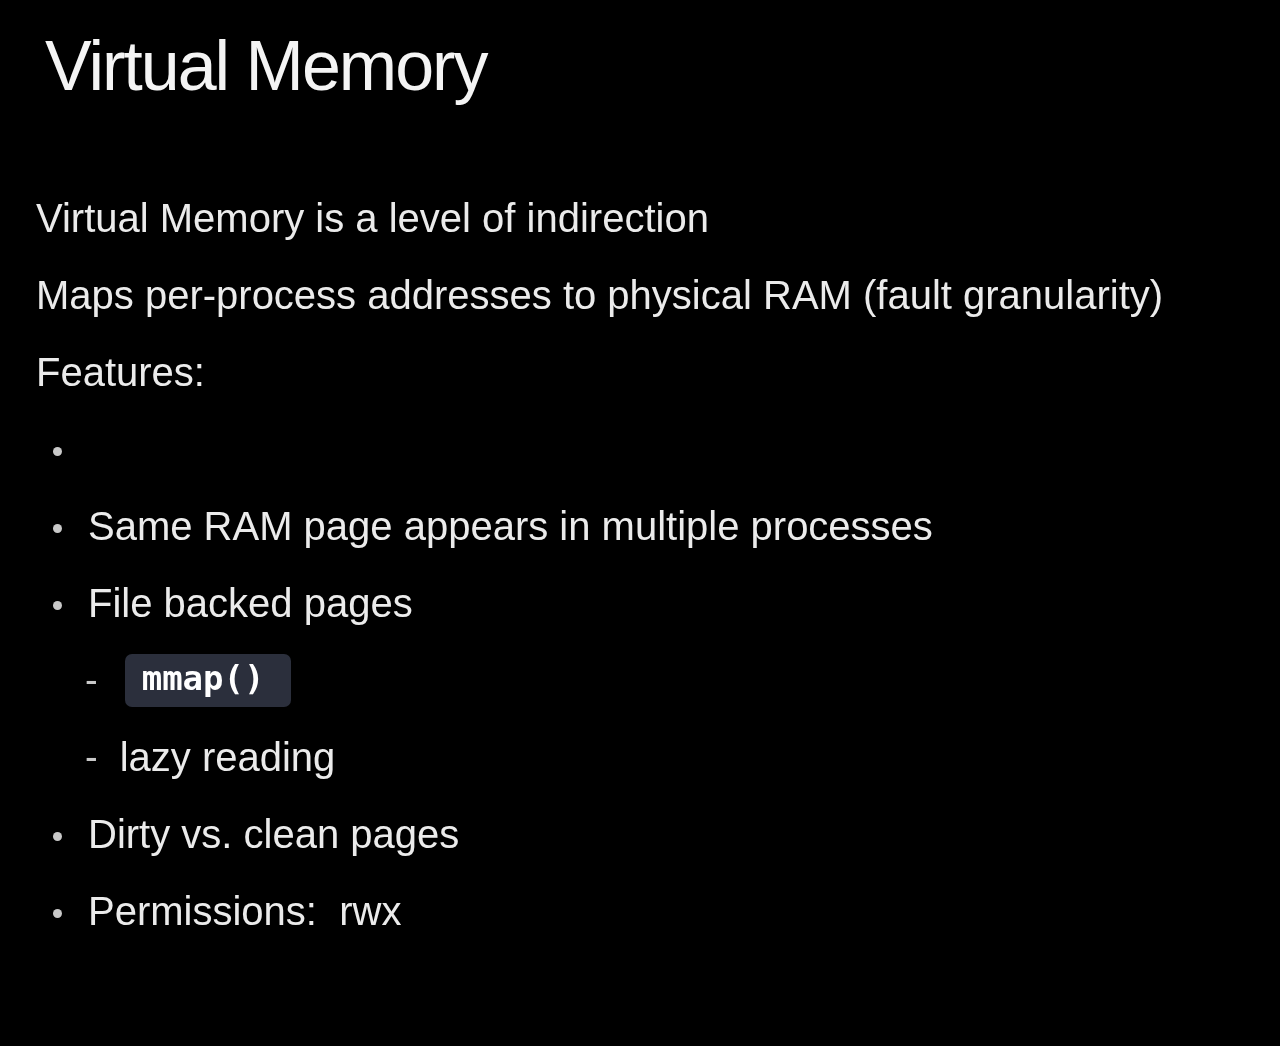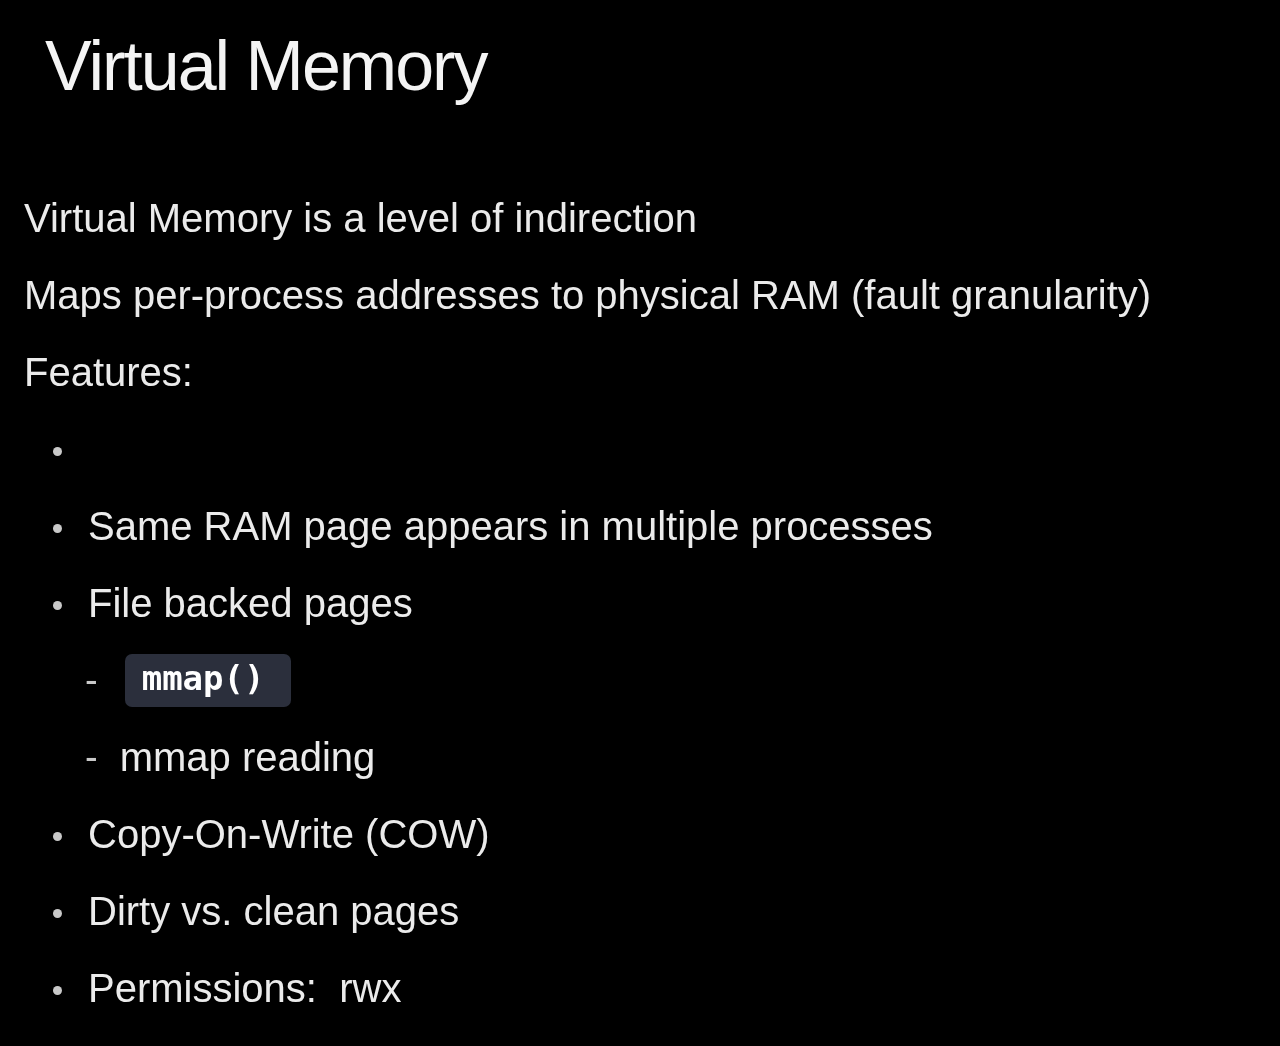--- a/index.html
+++ b/index.html
@@ -44,21 +44,21 @@
     width: 1280px;
   }
   .row {
     height: 77px;
     display: flex;
     align-items: center;
     font-size: 40px;
     font-weight: 300;
     color: var(--text);
   }
-  .intro-row { padding-left: 24px; }
+  .intro-row { padding-left: 36px; }
   .bullet-row { padding-left: 48px; }
   .sub-row { padding-left: 85px; }
   .dot {
     width: 9px;
     height: 9px;
     border-radius: 50%;
     background: var(--bullet);
     margin: 4px 26px 0 5px;
     flex: 0 0 auto;
   }
@@ -117,27 +117,23 @@
       <span class="txt">File backed pages</span>
     </div>
 
     <div class="row sub-row">
       <span class="dash">-</span>
       <span class="code-chip">mmap()</span>
     </div>
 
     <div class="row sub-row">
       <span class="dash">-</span>
-      <span class="txt">mmap reading</span>
+      <span class="txt">lazy reading</span>
     </div>
 
-    <div class="row bullet-row">
-      <span class="dot"></span>
-      <span class="txt">Copy-On-Write (COW)</span>
-    </div>
 
     <div class="row bullet-row">
       <span class="dot"></span>
       <span class="txt">Dirty vs. clean pages</span>
     </div>
 
     <div class="row bullet-row">
       <span class="dot"></span>
       <span class="txt">Permissions:  rwx</span>
     </div>

